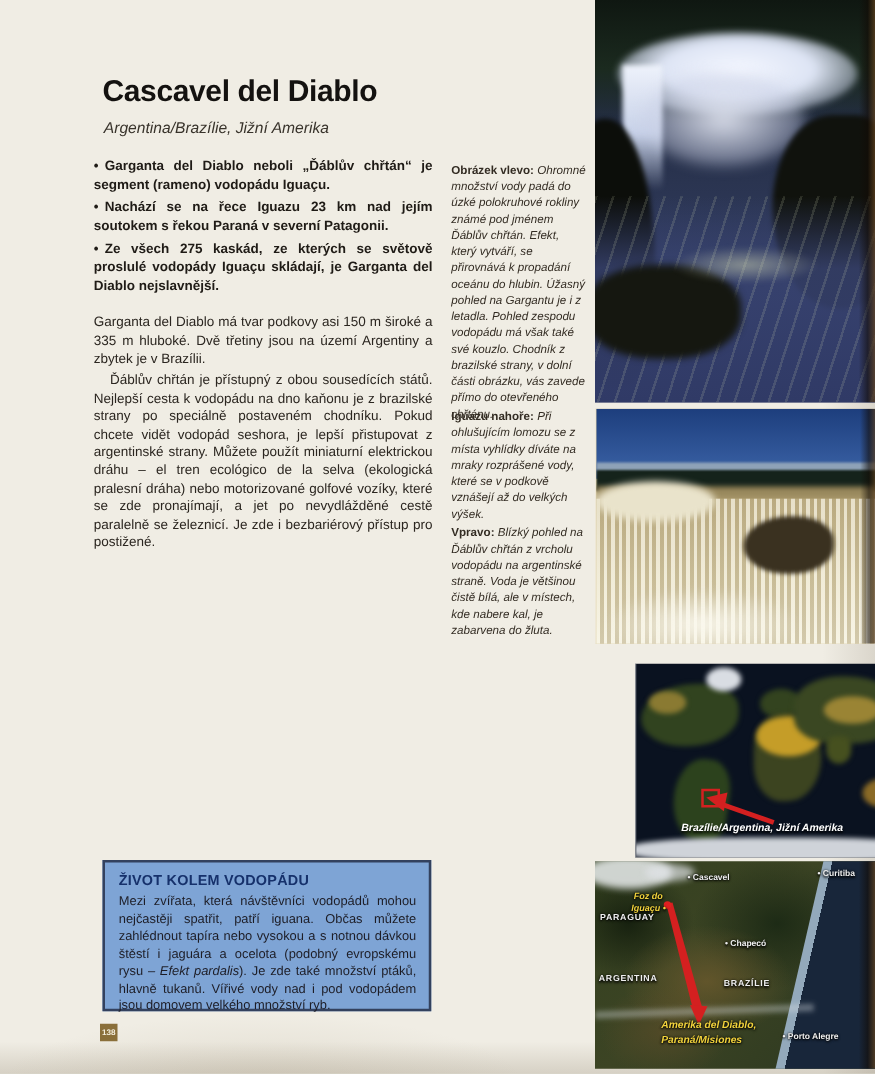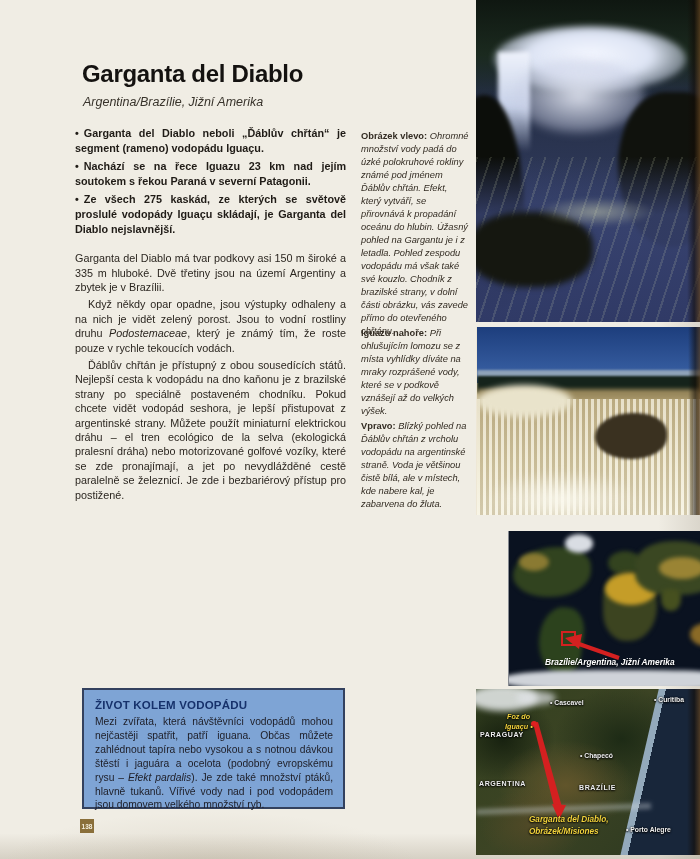--- a/index.html
+++ b/index.html
@@ -124,32 +124,31 @@
   
   .pagenum{position:absolute;left:80px;top:819px;width:14px;height:14px;background:#8a6f3a;
     color:#f4eedd;font-size:6.5px;font-weight:bold;display:flex;align-items:center;justify-content:center;}
 </style>
 </head>
 <body>
 
 <div class="page">
 
   <div class="main-col">
-    <h1 class="title">Garganta del Diablo</h1>
+    <h1 class="title">Cascavel del Diablo</h1>
     <div class="subtitle">Argentina/Brazílie, Jižní Amerika</div>
 
     <div class="bullets">
       <div class="bullet"><span class="marker">•</span><span>Garganta del Diablo neboli „Ďáblův chřtán“ je segment (rameno) vodopádu Iguaçu.</span></div>
       <div class="bullet"><span class="marker">•</span><span>Nachází se na řece Iguazu 23 km nad jejím soutokem s řekou Paraná v severní Patagonii.</span></div>
       <div class="bullet"><span class="marker">•</span><span>Ze všech 275 kaskád, ze kterých se světově proslulé vodopády Iguaçu skládají, je Garganta del Diablo nejslavnější.</span></div>
     </div>
 
     <div class="bodytext">
       <p class="para"><span>Garganta del Diablo má tvar podkovy asi 150 m široké a 335 m hluboké. Dvě třetiny jsou na území Argentiny a zbytek je v Brazílii.</span></p>
-      <p class="para indent"><span>Když někdy opar opadne, jsou výstupky odhaleny a na nich je vidět zelený porost. Jsou to vodní rostliny druhu </span><span class="ital">Podostemaceae</span><span>, který je známý tím, že roste pouze v rychle tekoucích vodách.</span></p>
       <p class="para indent"><span>Ďáblův chřtán je přístupný z obou sousedících států. Nejlepší cesta k vodopádu na dno kaňonu je z brazilské strany po speciálně postaveném chodníku. Pokud chcete vidět vodopád seshora, je lepší přistupovat z argentinské strany. Můžete použít miniaturní elektrickou dráhu – el tren ecológico de la selva (ekologická pralesní dráha) nebo motorizované golfové vozíky, které se zde pronajímají, a jet po nevydlážděné cestě paralelně se železnicí. Je zde i bezbariérový přístup pro postižené.</span></p>
     </div>
   </div>
 
   <div class="caption" id="caption-1"><span class="lbl">Obrázek vlevo:</span><span class="txt"> Ohromné množství vody padá do úzké polokruhové rokliny známé pod jménem Ďáblův chřtán. Efekt, který vytváří, se přirovnává k propadání oceánu do hlubin. Úžasný pohled na Gargantu je i z letadla. Pohled zespodu vodopádu má však také své kouzlo. Chodník z brazilské strany, v dolní části obrázku, vás zavede přímo do otevřeného chřtánu.</span></div>
   <div class="caption" id="caption-2"><span class="lbl">Iguazu nahoře:</span><span class="txt"> Při ohlušujícím lomozu se z místa vyhlídky díváte na mraky rozprášené vody, které se v podkově vznášejí až do velkých výšek.</span></div>
   <div class="caption" id="caption-3"><span class="lbl">Vpravo:</span><span class="txt"> Blízký pohled na Ďáblův chřtán z vrcholu vodopádu na argentinské straně. Voda je většinou čistě bílá, ale v místech, kde nabere kal, je zabarvena do žluta.</span></div>
 
   <div class="photo" id="photo1">
     <div class="p1-forest"></div>
@@ -209,22 +208,22 @@
       <polygon points="76,115 90,116 83,131" fill="#d42020"></polygon>
     </svg>
     <div class="rm-label" style="left:74px;top:10px;">• Cascavel</div>
     <div class="rm-label" style="left:178px;top:7px;">• Curitiba</div>
     <div class="rm-label yellow" style="left:31px;top:23px;">Foz do</div>
     <div class="rm-label yellow" style="left:29px;top:33px;">Iguaçu •</div>
     <div class="rm-label country" style="left:4px;top:42px;">PARAGUAY</div>
     <div class="rm-label" style="left:104px;top:63px;">• Chapecó</div>
     <div class="rm-label country" style="left:3px;top:91px;">ARGENTINA</div>
     <div class="rm-label country" style="left:103px;top:95px;">BRAZÍLIE</div>
-    <div class="rm-label yellow big" style="left:53px;top:126px;">Garganta del Diablo,</div>
-    <div class="rm-label yellow big" style="left:53px;top:138px;">Obrázek/Misiones</div>
+    <div class="rm-label yellow big" style="left:53px;top:126px;">Amerika del Diablo,</div>
+    <div class="rm-label yellow big" style="left:53px;top:138px;">Paraná/Misiones</div>
     <div class="rm-label" style="left:150px;top:137px;">• Porto Alegre</div>
     <div class="edge"></div>
   </div>
 
   <div class="infobox">
     <h2>ŽIVOT KOLEM VODOPÁDU</h2>
     <p><span>Mezi zvířata, která návštěvníci vodopádů mohou nejčastěji spatřit, patří iguana. Občas můžete zahlédnout tapíra nebo vysokou a s notnou dávkou štěstí i jaguára a ocelota (podobný evropskému rysu – </span><span class="ital">Efekt pardalis</span><span>). Je zde také množství ptáků, hlavně tukanů. Vířivé vody nad i pod vodopádem jsou domovem velkého množství ryb.</span></p>
   </div>
 
   <div class="pagenum">138</div>

